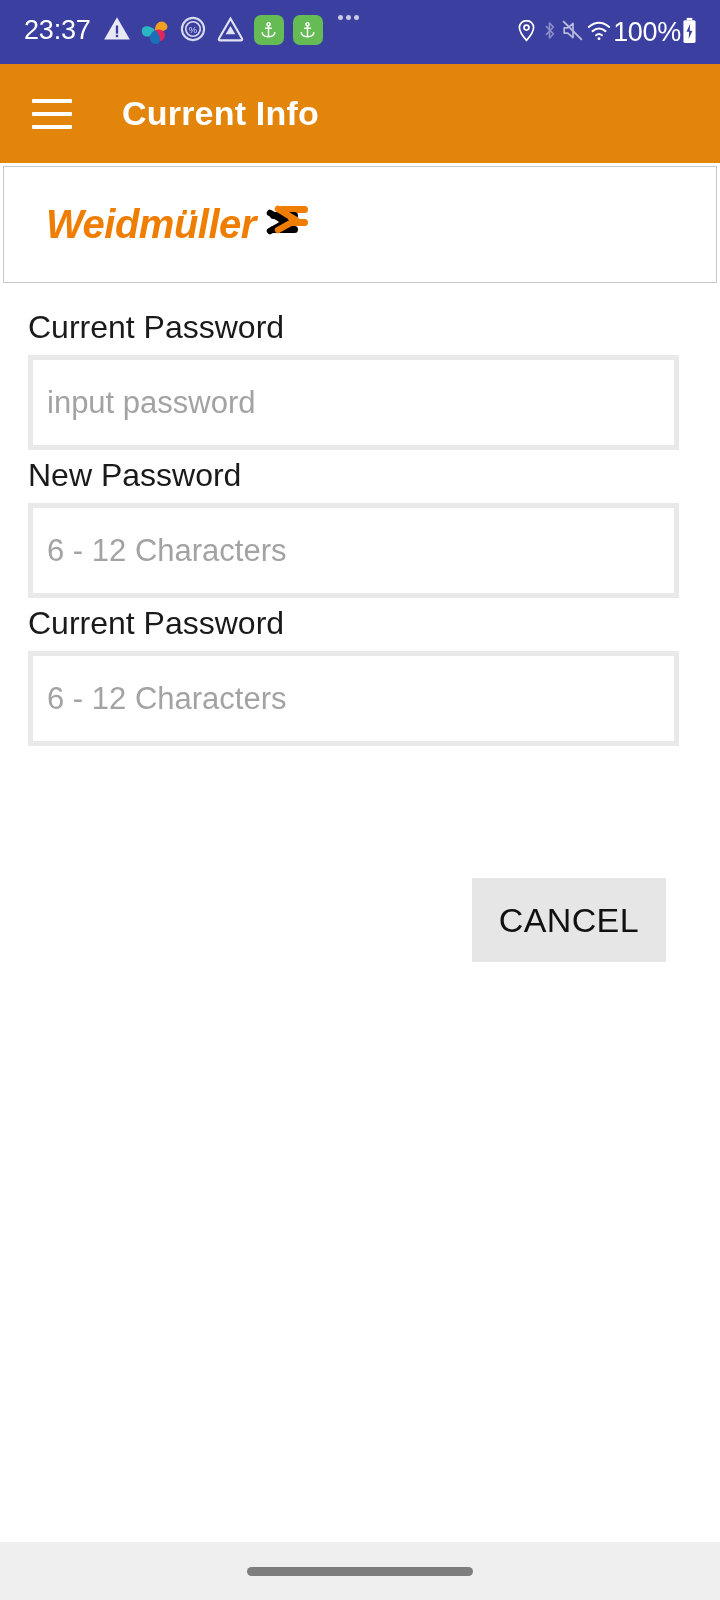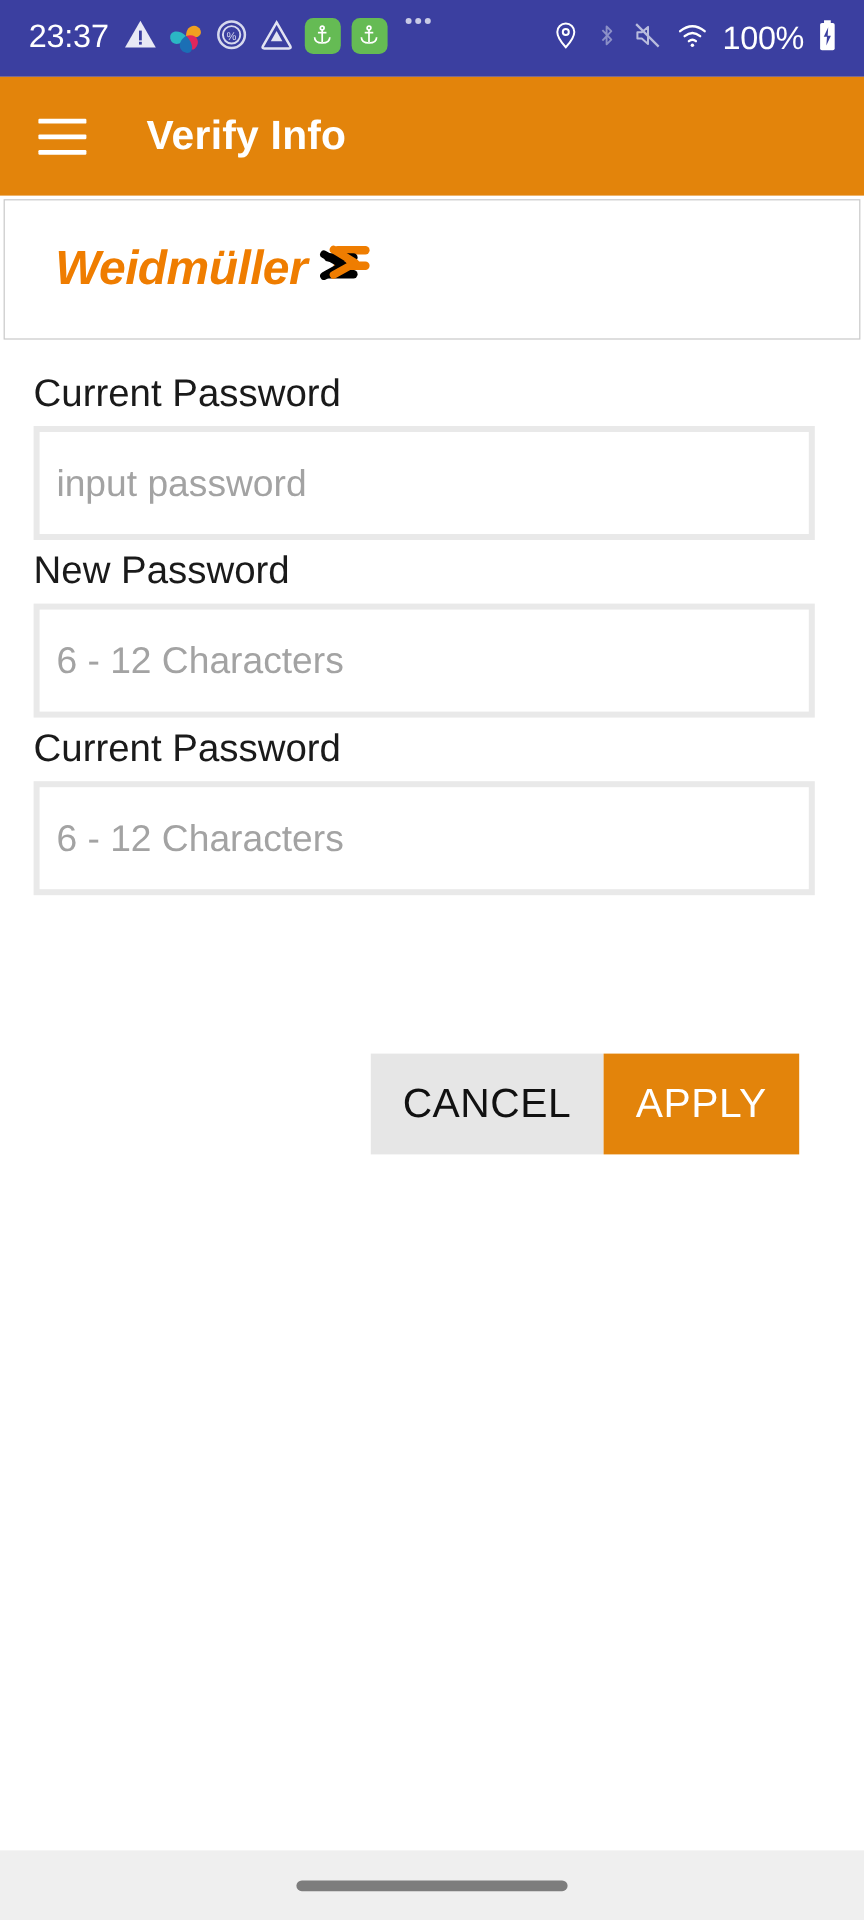--- a/index.html
+++ b/index.html
@@ -11,21 +11,21 @@
   }
   #screen { position:relative; width:720px; height:1600px; background:#ffffff; }
 
   
   .statusbar {
     height:64px; background:#3b3fa0; width:100%;
     display:flex; align-items:center; justify-content:space-between;
     padding:0 22px 0 24px;
   }
   .sb-left { display:flex; align-items:flex-start; gap:9px; }
-  .sb-right { display:flex; align-items:center; gap:11px; }
+  .sb-right { display:flex; align-items:center; }
   .sb-clock {
     color:#ffffff; font-size:27px; letter-spacing:-0.2px;
     font-family:"Liberation Sans", sans-serif; margin-right:3px;
   }
   .sb-pct { color:#ffffff; font-size:27px; letter-spacing:-0.3px; }
   .sb-ic { display:block; }
   .sb-dots { display:flex; gap:3px; align-items:center; margin-left:6px; }
   .sb-dots i { width:5px; height:5px; border-radius:50%; background:#c9cbe6; display:block; }
 
   .badge-green {
@@ -194,21 +194,21 @@
       </span>
     </div>
   </div>
 
   <div class="appbar">
     <div class="hamburger">
       <span></span>
       <span></span>
       <span></span>
     </div>
-    <div class="appbar-title">Verify Info</div>
+    <div class="appbar-title">Current Info</div>
   </div>
 
   <div class="logo-card">
     <div class="logo-wrap">
       <span class="logo-text">Weidmüller</span>
       <span>
         <svg width="54" height="42" viewBox="0 0 54 42">
           <rect x="22" y="4" width="30" height="7" rx="3.5" fill="#ef7d00"></rect>
           <rect x="14" y="10" width="28" height="7" rx="3.5" fill="#000000"></rect>
           <rect x="22" y="17" width="30" height="7" rx="3.5" fill="#ef7d00"></rect>
@@ -233,20 +233,19 @@
     </div>
 
     <div class="field-label tight">Current Password</div>
     <div class="field-input">
       <span class="ph">6 - 12 Characters</span>
     </div>
   </div>
 
   <div class="btn-row">
     <button class="btn btn-cancel">CANCEL</button>
-    <button class="btn btn-apply">APPLY</button>
   </div>
 
   <div class="navbar">
     <div class="nav-pill"></div>
   </div>
 
 </div>
 
 </body></html>

